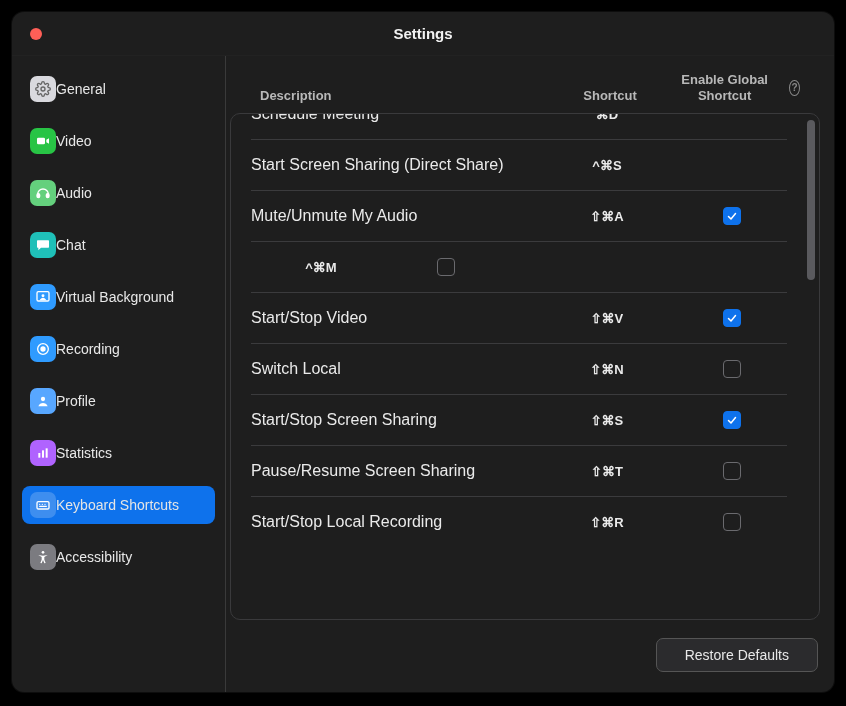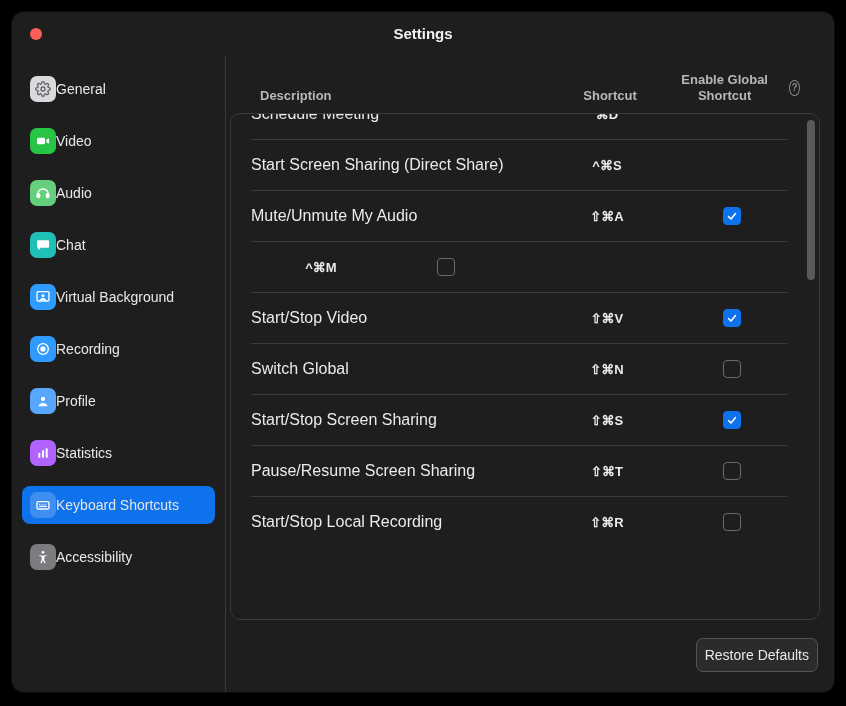--- a/index.html
+++ b/index.html
@@ -101,21 +101,21 @@
     position:absolute; left:0; right:0; top:0; height:160px;
     background:#5a5a5e; border-radius:4px;
   }
   .footer {
     display:flex; justify-content:flex-end;
     padding: 18px 16px 20px 16px;
   }
   .btn {
     background:#2b2b2d; color:#e8e8e8; font-size:14px;
     border:1px solid #555; border-radius:7px;
-    padding:8px 8px; cursor:pointer;
+    padding:8px 28px; cursor:pointer;
   }
 </style>
 </head>
 <body>
 
 <div class="window">
   <div class="titlebar">
     <div class="traffic">
       <div class="dot-red"></div>
     </div>
@@ -260,21 +260,21 @@
                 <div class="r-short">⇧⌘V</div>
                 <div class="r-chk">
                   <div class="chk on">
                     <svg viewBox="0 0 24 24" fill="none" stroke="#fff" stroke-width="3" stroke-linecap="round" stroke-linejoin="round">
                       <polyline points="5 13 10 18 19 7"></polyline>
                     </svg>
                   </div>
                 </div>
               </div>
               <div class="row">
-                <div class="r-desc">Switch Global</div>
+                <div class="r-desc">Switch Local</div>
                 <div class="r-short">⇧⌘N</div>
                 <div class="r-chk">
                   <div class="chk"></div>
                 </div>
               </div>
               <div class="row">
                 <div class="r-desc">Start/Stop Screen Sharing</div>
                 <div class="r-short">⇧⌘S</div>
                 <div class="r-chk">
                   <div class="chk on">

